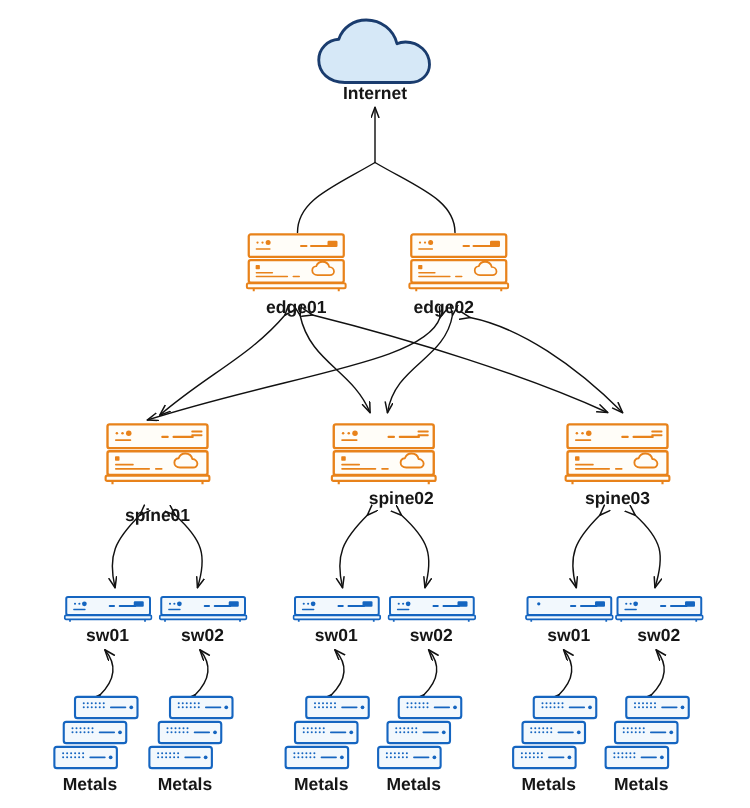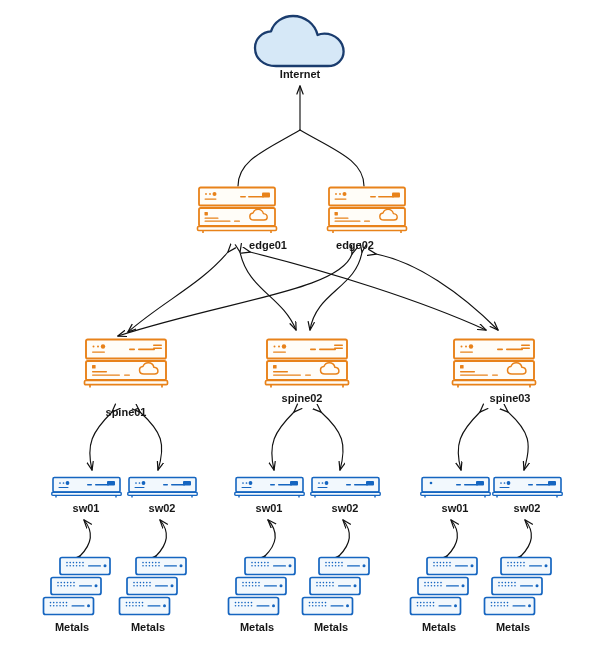--- a/index.html
+++ b/index.html
@@ -2,21 +2,21 @@
 <html><head>
 <meta charset="utf-8">
 <style>
   html,body{margin:0;padding:0;background:#ffffff;}
   body{width:600px;height:646px;position:relative;overflow:hidden;
        font-family:"Liberation Sans",sans-serif;}
   #stage{position:absolute;left:0;top:0;width:600px;height:646px;}
   .edge-layer{position:absolute;left:0;top:0;width:600px;height:646px;pointer-events:none;}
   .node{position:absolute;}
   .lbl{position:absolute;text-align:center;font-weight:bold;color:#161616;
-       font-size:11px;line-height:12px;white-space:nowrap;}
+       font-size:14px;line-height:12px;white-space:nowrap;}
 </style>
 </head>
 <body>
 
 <div id="stage">
 
   <svg class="edge-layer" width="600" height="646" viewBox="0 0 600 646">
     <defs>
       <marker id="ah" markerWidth="9" markerHeight="9" refX="7.4" refY="3.1" orient="auto" markerUnits="strokeWidth">
         <path d="M0.4,0.4 L7.6,3.1 L0.4,5.8" fill="none" stroke="#111111" stroke-width="1.05" stroke-linecap="round" stroke-linejoin="round"></path>
@@ -90,21 +90,21 @@
         <rect x="8.5" y="26" width="3.4" height="3.4" rx="0.6"></rect>
         <rect x="8.5" y="31.5" width="14" height="1.3" rx="0.6"></rect>
         <rect x="8.5" y="34.6" width="26" height="1.2" rx="0.6"></rect>
         <rect x="38" y="34.6" width="6" height="1.2" rx="0.6"></rect>
       </g>
       <path d="M58,34 C55.4,34 53.8,32.4 53.8,30.4 C53.8,28.6 55.2,27.2 57,27
                C57.8,24.8 59.8,23.4 62,23.4 C64.6,23.4 66.8,25.2 67.4,27.6
                C69.6,27.8 71.2,29.4 71.2,31.2 C71.2,32.8 69.8,34 68,34 Z" fill="none" stroke="#E8821A" stroke-width="1.4" stroke-linejoin="round"></path>
     </svg>
   </div>
-  <div class="lbl" style="left:187px;top:239px;width:100px;text-align:right;">edge01</div>
+  <div class="lbl" style="left:187px;top:239px;width:100px;">edge01</div>
 
   <div class="node" style="left:326px;top:186px;">
     <svg width="82" height="48" viewBox="0 0 82 48">
       <g stroke="#E8821A" fill="#fffdf8">
         <rect x="3" y="1.5" width="76" height="18" rx="1.6" stroke-width="1.8"></rect>
         <rect x="3" y="22" width="76" height="18" rx="1.6" stroke-width="1.8"></rect>
         <rect x="1.5" y="40.5" width="79" height="4" rx="1.2" stroke-width="1.6"></rect>
         <path d="M7,44.5 L7,47" stroke-width="1.6"></path>
           <path d="M75,44.5 L75,47" stroke-width="1.6"></path>
       </g>
@@ -179,21 +179,21 @@
         <rect x="9" y="27" width="3.6" height="3.6" rx="0.6"></rect>
         <rect x="9" y="33" width="15" height="1.4" rx="0.6"></rect>
         <rect x="9" y="36.4" width="28" height="1.3" rx="0.6"></rect>
         <rect x="41" y="36.4" width="6" height="1.3" rx="0.6"></rect>
       </g>
       <path d="M61,36 C58.2,36 56.5,34.3 56.5,32.2 C56.5,30.3 58,28.8 59.9,28.6
                C60.8,26.3 62.9,24.8 65.2,24.8 C68,24.8 70.3,26.7 70.9,29.2
                C73.2,29.4 74.9,31.1 74.9,33 C74.9,34.7 73.4,36 71.5,36 Z" fill="none" stroke="#E8821A" stroke-width="1.5" stroke-linejoin="round"></path>
     </svg>
   </div>
-  <div class="lbl" style="left:252px;top:392px;width:100px;">spine02</div>
+  <div class="lbl" style="left:271px;top:392px;width:100px;">spine02</div>
 
   <div class="node" style="left:451px;top:338px;">
     <svg width="86" height="50" viewBox="0 0 86 50">
       <g stroke="#E8821A" fill="#fffdf8">
         <rect x="3" y="1.5" width="80" height="19" rx="1.6" stroke-width="1.9"></rect>
         <rect x="3" y="23" width="80" height="19" rx="1.6" stroke-width="1.9"></rect>
         <rect x="1.5" y="42.5" width="83" height="4.2" rx="1.2" stroke-width="1.7"></rect>
         <path d="M7,46.7 L7,49.4" stroke-width="1.7"></path>
           <path d="M79,46.7 L79,49.4" stroke-width="1.7"></path>
       </g>
@@ -209,21 +209,21 @@
         <rect x="9" y="27" width="3.6" height="3.6" rx="0.6"></rect>
         <rect x="9" y="33" width="15" height="1.4" rx="0.6"></rect>
         <rect x="9" y="36.4" width="28" height="1.3" rx="0.6"></rect>
         <rect x="41" y="36.4" width="6" height="1.3" rx="0.6"></rect>
       </g>
       <path d="M61,36 C58.2,36 56.5,34.3 56.5,32.2 C56.5,30.3 58,28.8 59.9,28.6
                C60.8,26.3 62.9,24.8 65.2,24.8 C68,24.8 70.3,26.7 70.9,29.2
                C73.2,29.4 74.9,31.1 74.9,33 C74.9,34.7 73.4,36 71.5,36 Z" fill="none" stroke="#E8821A" stroke-width="1.5" stroke-linejoin="round"></path>
     </svg>
   </div>
-  <div class="lbl" style="left:460px;top:392px;width:100px;">spine03</div>
+  <div class="lbl" style="left:444px;top:392px;width:100px;">spine03</div>
 
   <div class="node" style="left:51px;top:476px;">
     <svg width="71" height="22" viewBox="0 0 71 22">
       <rect x="2" y="1.5" width="67" height="14.5" rx="1.4" fill="#f2f8fd" stroke="#1565C0" stroke-width="1.6"></rect>
       <rect x="0.8" y="16.2" width="69.4" height="3.2" rx="1" fill="#f2f8fd" stroke="#1565C0" stroke-width="1.4"></rect>
       <path d="M5,19.4 L5,21.4 M65,19.4 L65,21.4" stroke="#1565C0" stroke-width="1.4"></path>
       <g fill="#1565C0">
         <circle cx="9" cy="7" r="0.85"></circle>
           <circle cx="12.5" cy="7" r="0.85"></circle>
           <circle cx="16.5" cy="7" r="1.9"></circle>

